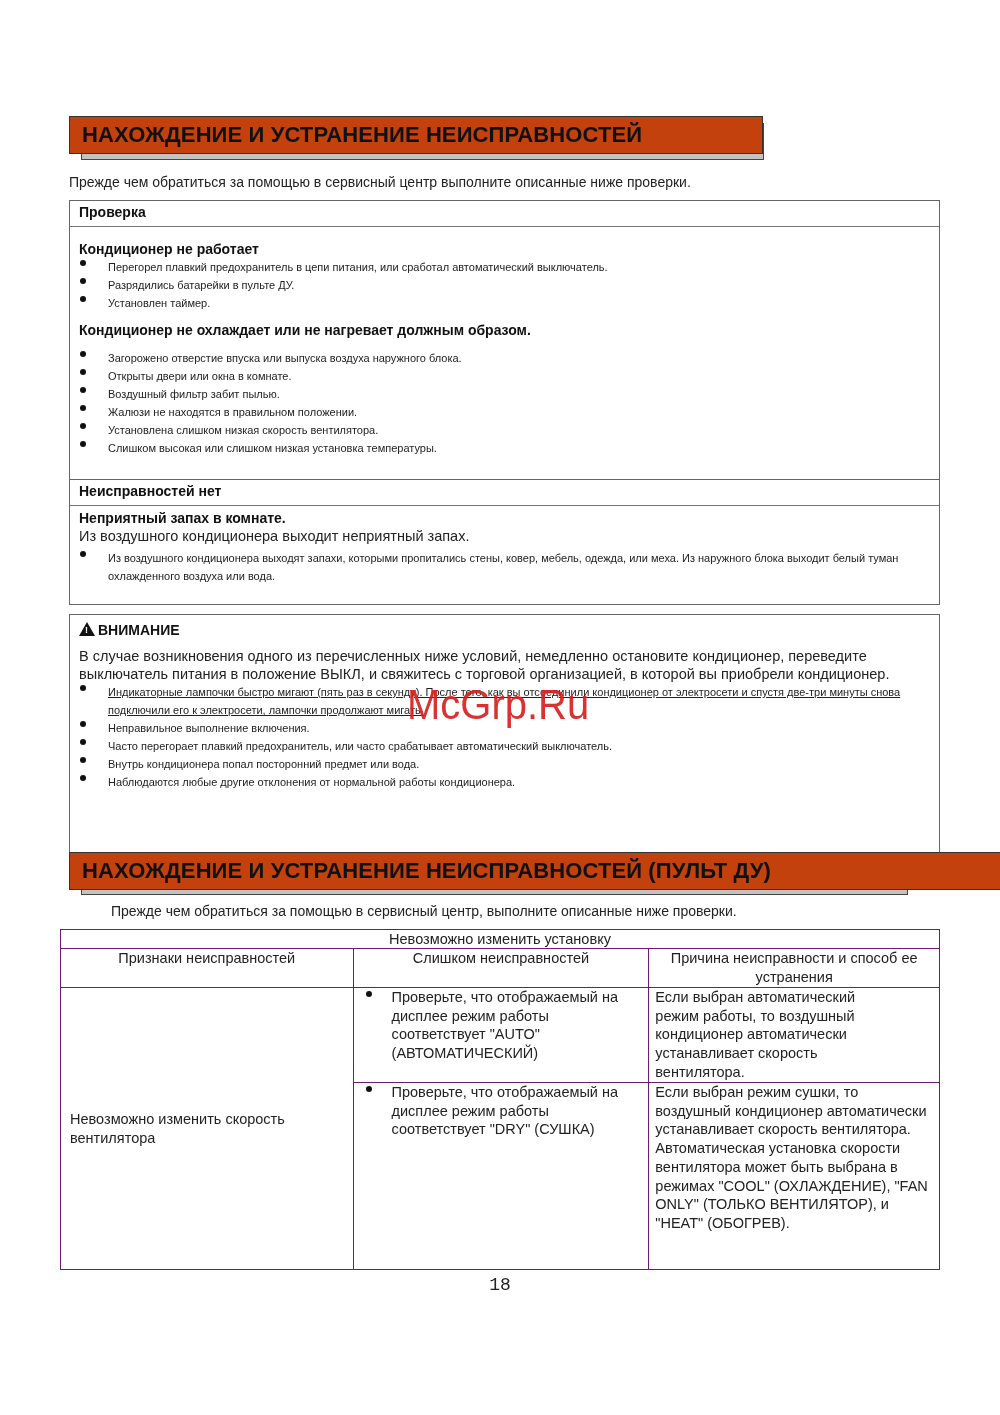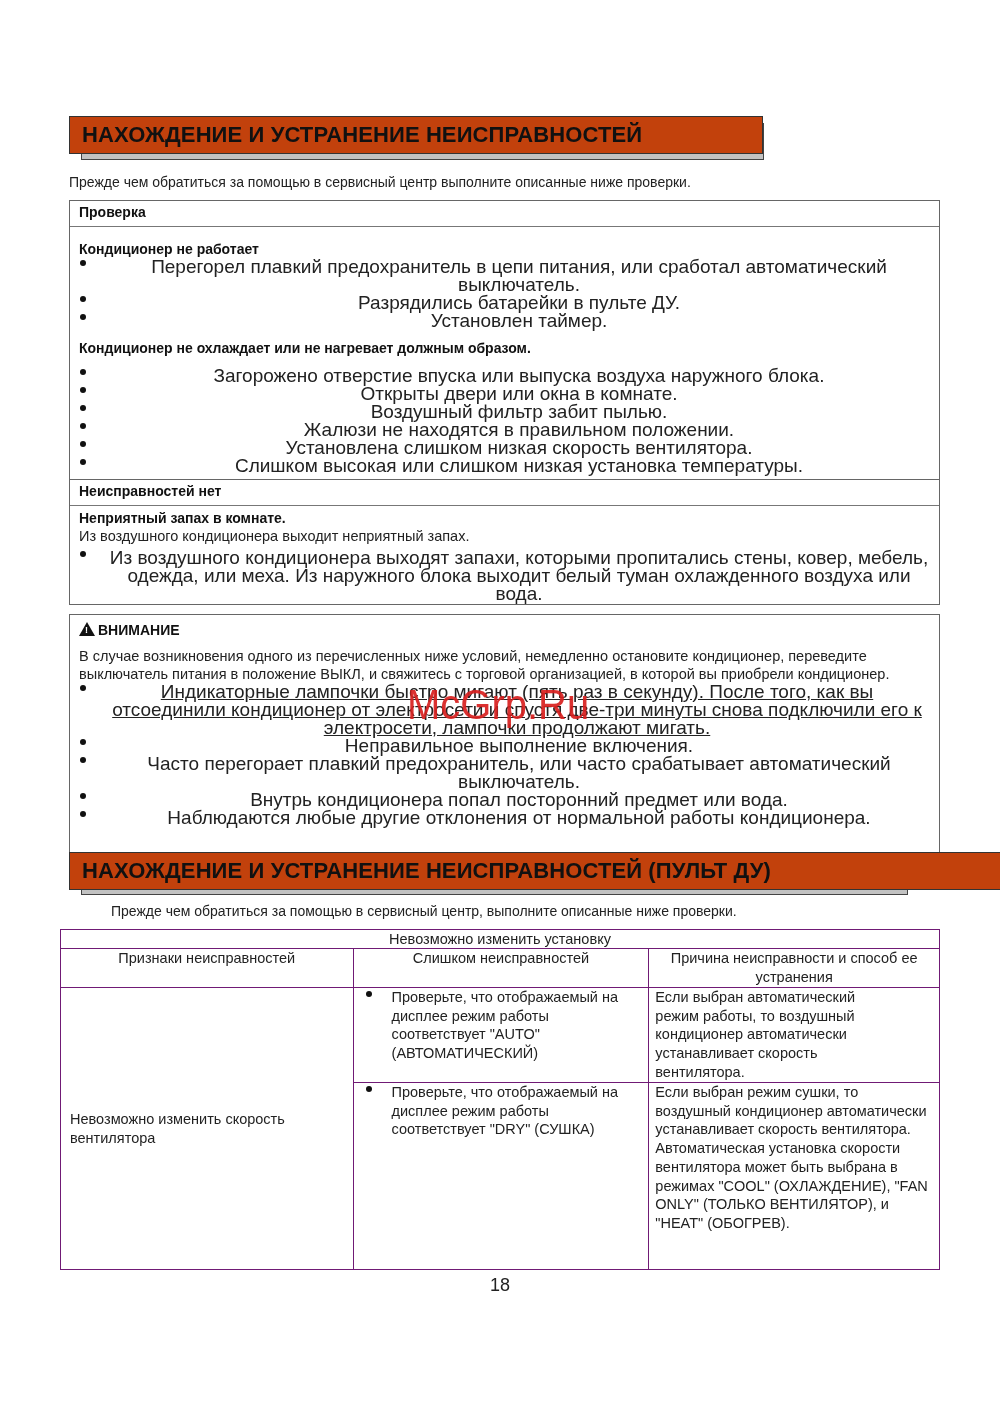--- a/index.html
+++ b/index.html
@@ -29,21 +29,21 @@
     position: absolute; border: 1px solid #666; box-sizing: border-box; background: #fff;
   }
   .panel-title {
     font-weight: bold; font-size: 14px; padding: 3px 9px 0 9px; height: 26px; box-sizing: border-box;
     border-bottom: 1px solid #777;
   }
   .sub { font-weight: bold; font-size: 14px; }
   .txt { font-size: 14.5px; color: #222; line-height: 18px; }
   ul.bl { list-style: none; margin: 0; padding: 0; }
   ul.bl li {
-    position: relative; padding-left: 29px; font-size: 19px; line-height: 18px; color: #222; text-align: center;
+    position: relative; padding-left: 29px; font-size: 11px; line-height: 18px; color: #222;
   }
   ul.bl li::before {
     content: ""; position: absolute; left: 1px; top: 2px; width: 6px; height: 6px;
     border-radius: 50%; background: #111;
   }
 
   
   .warn-tri {
     display: inline-block; width: 0; height: 0;
     border-left: 8px solid transparent; border-right: 8px solid transparent;
@@ -71,21 +71,21 @@
     border: 1px solid #701a75; vertical-align: top; padding: 0 6px; font-weight: normal;
     line-height: 18.7px;
   }
   table.rt th { text-align: center; }
   .cause { position: relative; padding-left: 38px !important; }
   .cause .dot {
     position: absolute; left: 12px; top: 3px; width: 6px; height: 6px; border-radius: 50%; background: #111;
   }
   .pagenum {
     position: absolute; left: 0; width: 1000px; top: 1275px; text-align: center;
-    font-family: Liberation Sans, sans-serif; font-size: 18px; color: #222;
+    font-family: Liberation Mono, monospace; font-size: 18px; color: #222;
   }
 </style>
 </head>
 <body>
 
 <div class="hdr-wrap" style="left:69px; top:116px;">
   <div class="hdr-shadow" style="left:12px; top:7px; width:681px; height:35px;"></div>
   <div class="hdr-box" style="left:0; top:0; width:694px; height:38px;">НАХОЖДЕНИЕ И УСТРАНЕНИЕ НЕИСПРАВНОСТЕЙ</div>
 </div>
 

